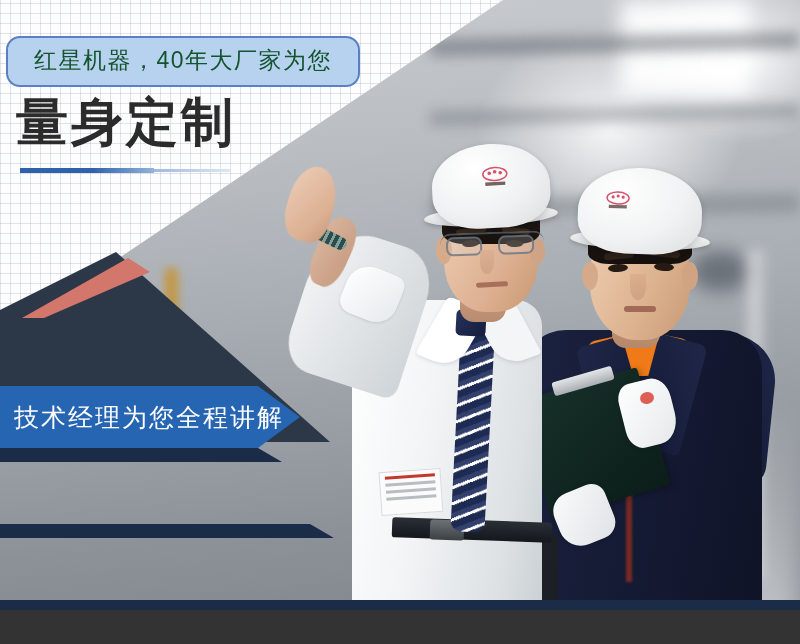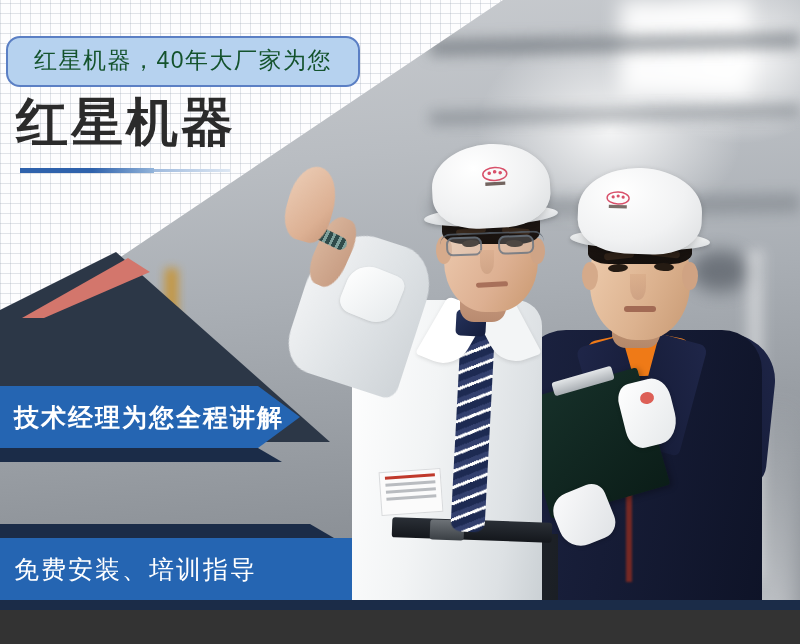--- a/index.html
+++ b/index.html
@@ -350,21 +350,21 @@
   
   .bar {
     position:absolute; left:0; height:62px;
     color:#ffffff; font-size:25px; letter-spacing:2px;
     display:flex; align-items:center;
     padding-left:14px;
     background:#2565b2;
   }
   .bar .txt { position:relative; z-index:2; }
   .bar1 { top:386px; width:300px;
-          clip-path:polygon(0 0, 258px 0, 300px 31px, 258px 62px, 0 62px);font-weight:bold; }
+          clip-path:polygon(0 0, 258px 0, 300px 31px, 258px 62px, 0 62px); }
   .bar2 { top:462px; width:352px;
           clip-path:polygon(0 0, 310px 0, 352px 31px, 310px 62px, 0 62px); }
   .bar3 { top:538px; width:352px;
           clip-path:polygon(0 0, 352px 0, 352px 62px, 0 62px); }
 
   .shadow {
     position:absolute; left:0; height:14px; background:#1b2c48;
   }
   .sh1 { top:448px; width:282px; clip-path:polygon(0 0,258px 0,282px 14px,0 14px); }
   .sh2 { top:524px; width:334px; clip-path:polygon(0 0,310px 0,334px 14px,0 14px); }
@@ -480,29 +480,26 @@
   </div>
 
   <div class="panel"></div>
   <div class="panel-edge"></div>
 
   <div class="wedge"></div>
   <div class="stripe"></div>
 
   <div class="pill">红星机器，40年大厂家为您</div>
 
-  <div class="headline">红星机器</div>
+  <div class="headline">量身定制</div>
   <div class="rule"></div>
   <div class="rule2"></div>
 
   <div class="shadow sh1"></div>
   <div class="shadow sh2"></div>
   <div class="shadow sh3"></div>
 
   <div class="bar bar1">
     <span class="txt">技术经理为您全程讲解</span>
   </div>
-  <div class="bar bar3">
-    <span class="txt">免费安装、培训指导</span>
-  </div>
 
   <div class="footer"></div>
 </div>
 
 </body></html>

